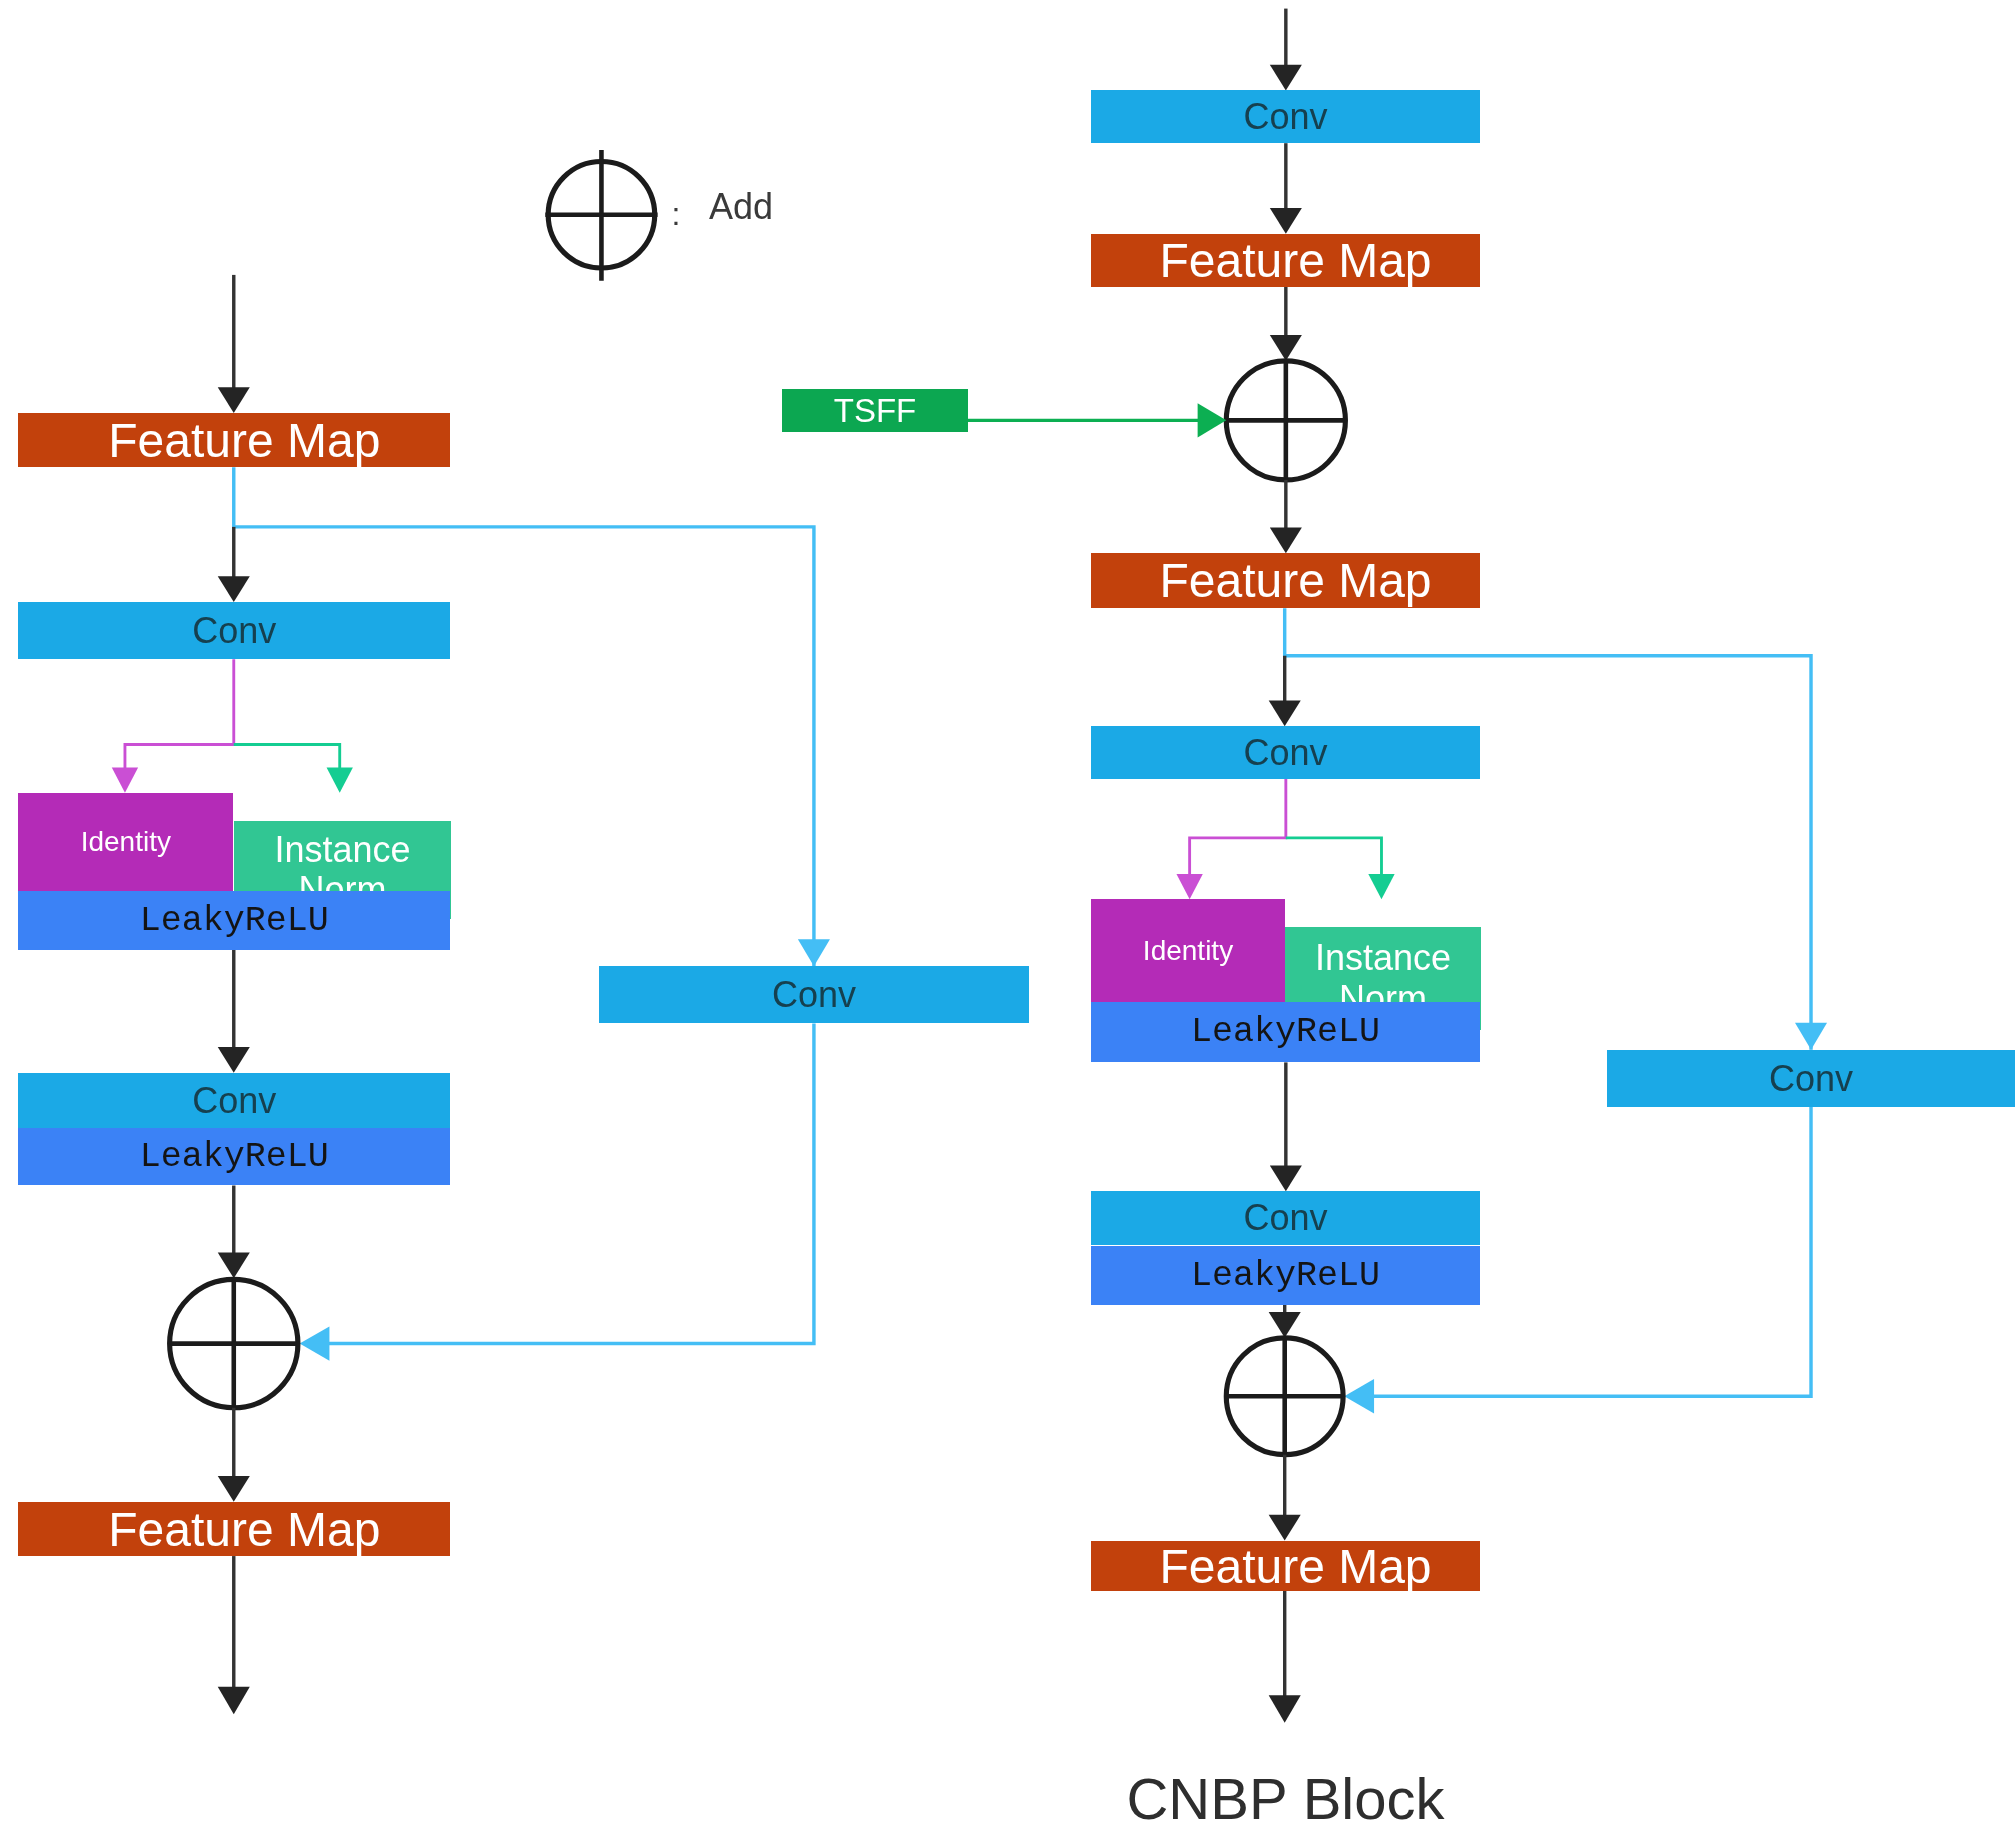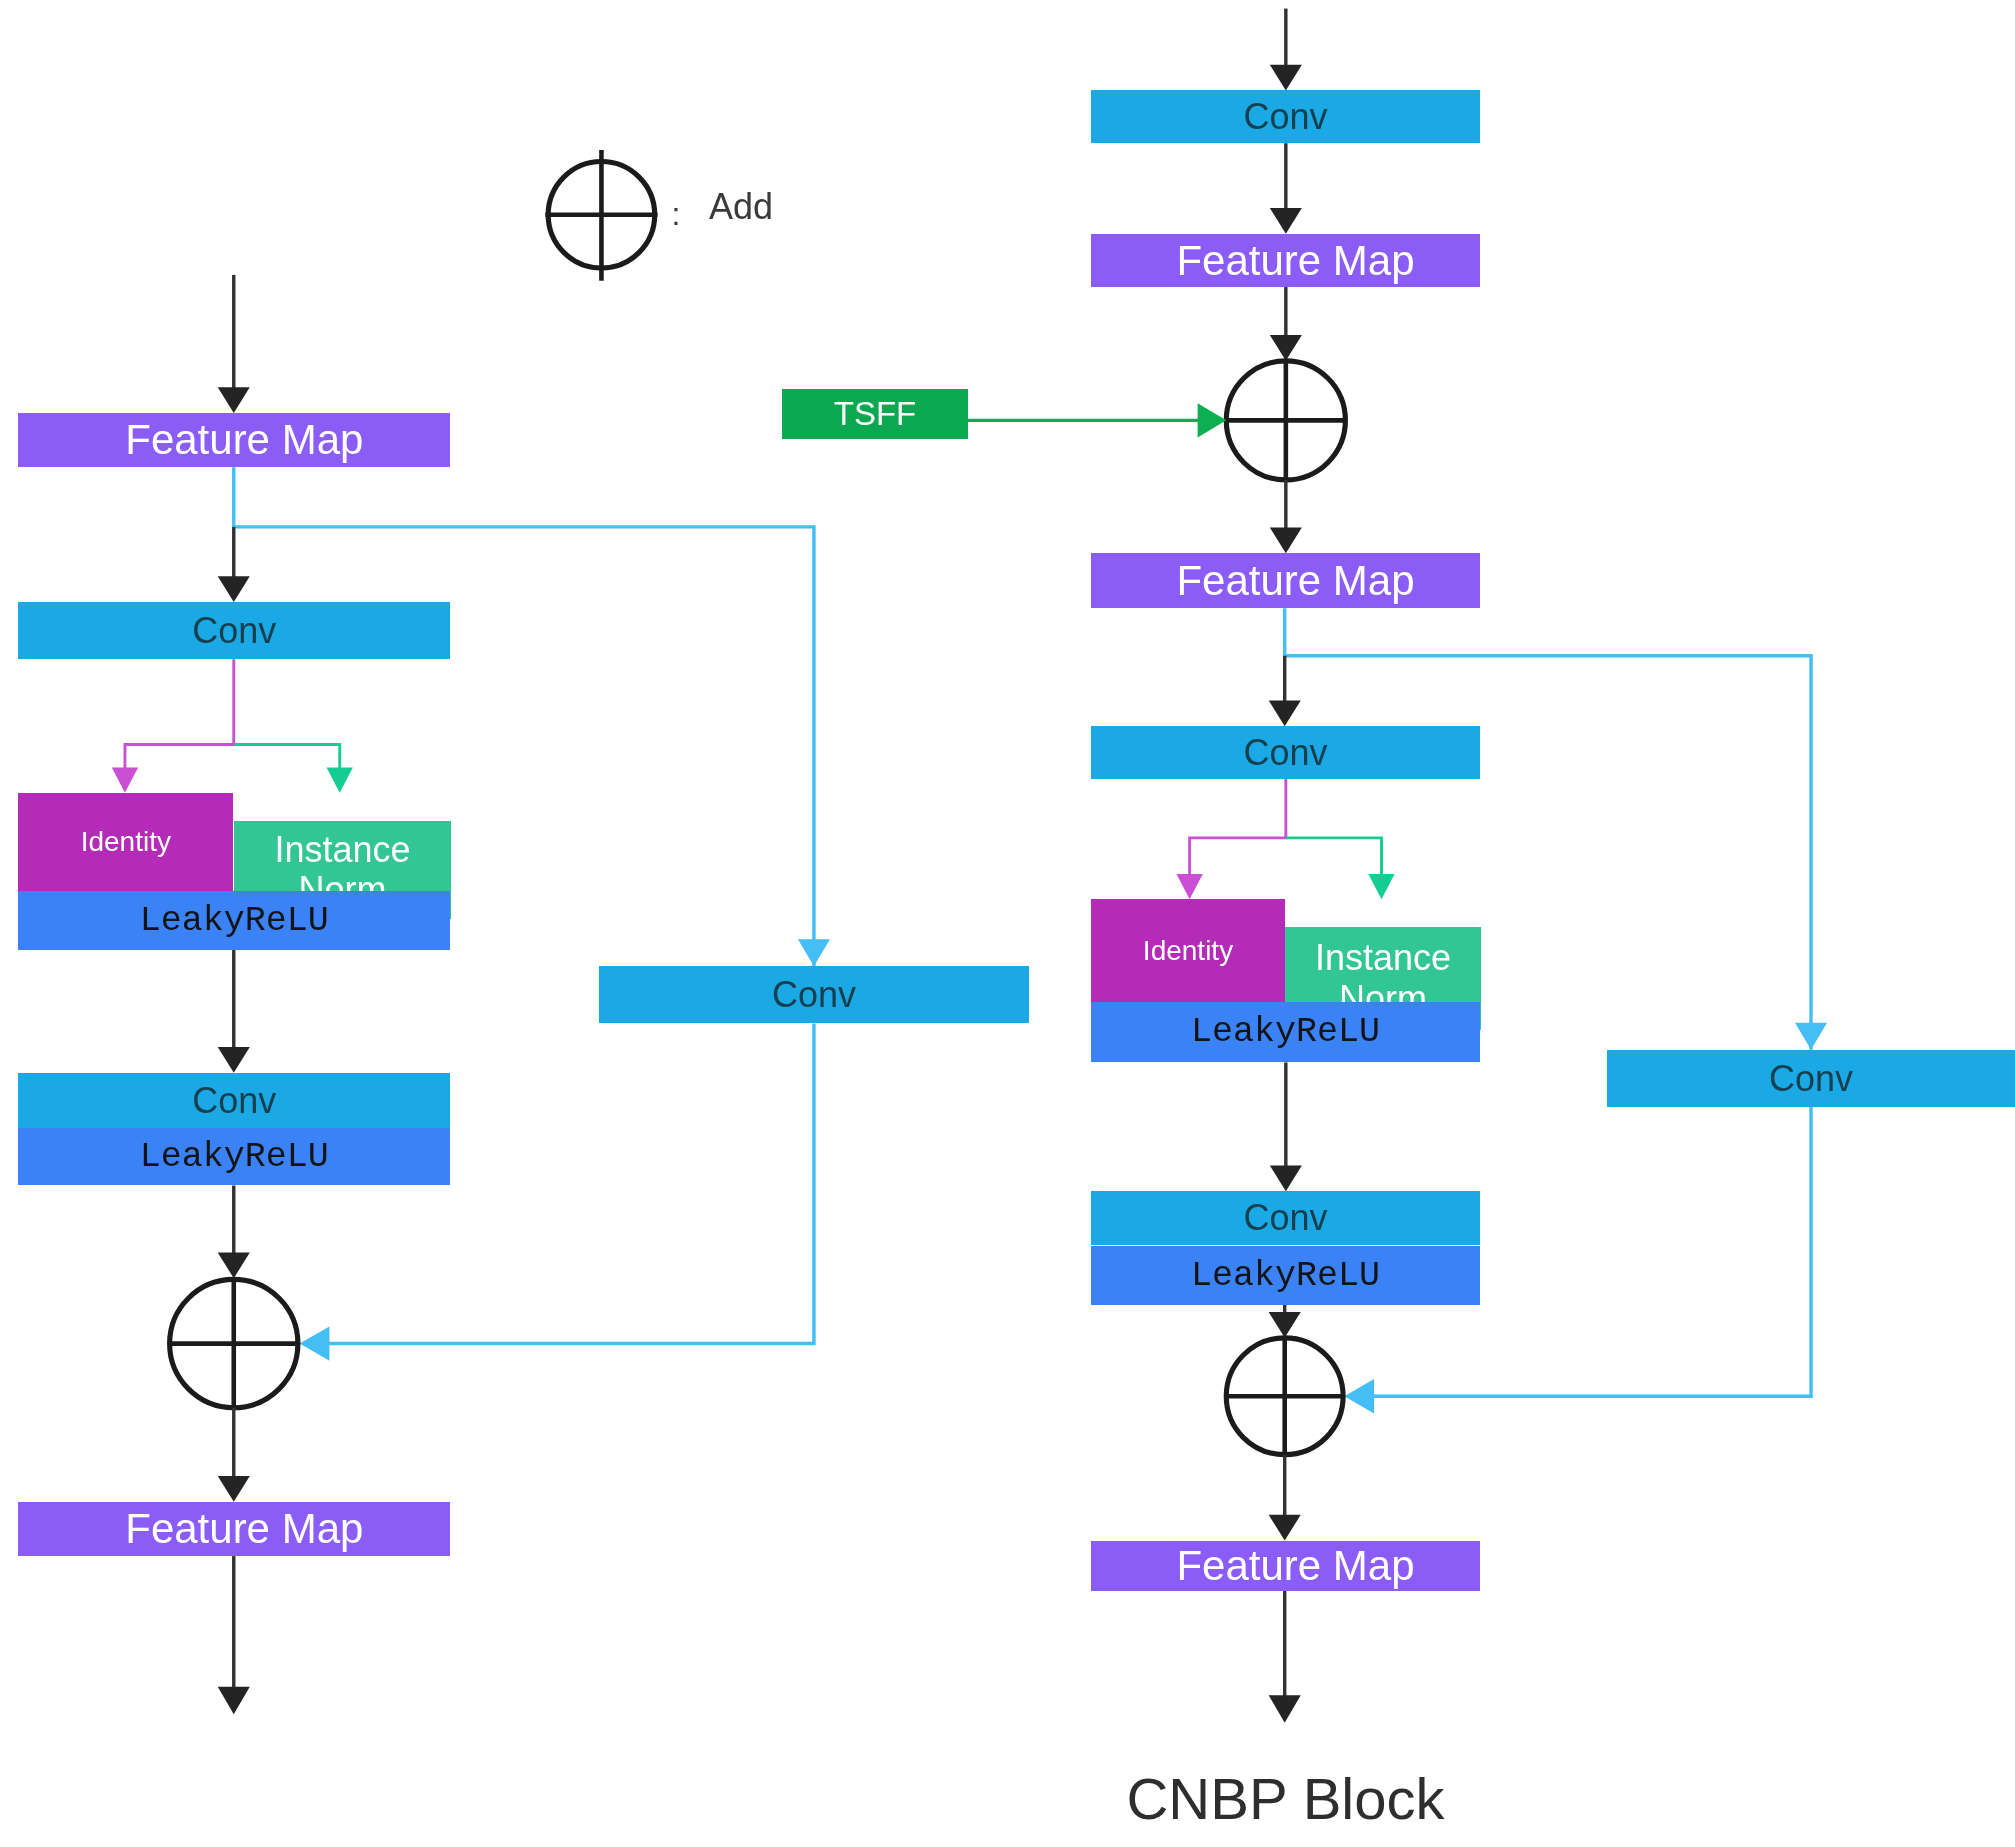--- a/index.html
+++ b/index.html
@@ -1,21 +1,21 @@
 <!DOCTYPE html>
 <html style="font-size:9.2px"><head>
 <meta charset="utf-8">
 <style>
   html,body{margin:0;padding:0;background:#ffffff;}
   #canvas{position:relative;width:2015px;height:1847px;background:#ffffff;overflow:hidden;
           font-family:"Liberation Sans", sans-serif;}
   #arrows{position:absolute;left:0;top:0;z-index:1;}
   .box{position:absolute;z-index:2;display:flex;align-items:center;justify-content:center;
        text-align:center;box-sizing:border-box;}
-  .fm{background:#8b5cf6;color:#ffffff;font-size:42px;padding-left:20px;}
+  .fm{background:#c2410c;color:#ffffff;font-size:48px;padding-left:20px;}
   .conv{background:#1BA9E6;color:#16404F;font-size:36px;}
   .identity{background:#B42BB7;color:#ffffff;font-size:28px;}
   .inorm{background:#31C693;color:#ffffff;font-size:36px;line-height:1.12;margin-top:28px;}
   .lrelu{background:#3b82f6;color:#141414;font-size:35px;font-family:Liberation Mono, monospace;}
   .tsff{background:#0CA751;color:#ffffff;font-size:33px;}
   .blocklabel{position:absolute;z-index:2;text-align:center;color:#2e2e2e;font-size:58px;}
   .legendtxt{position:absolute;z-index:2;color:#3a3a3a;}
 </style>
 </head>
 <body>
@@ -203,21 +203,21 @@
   </div>
 
   <div class="box conv" style="left:1091px;top:90px;width:389px;height:53px;">
     <span>Conv</span>
   </div>
 
   <div class="box fm" style="left:1091px;top:234px;width:389px;height:53px;">
     <span>Feature Map</span>
   </div>
 
-  <div class="box tsff" style="left:782px;top:389px;width:186px;height:50px;">
+  <div class="box tsff" style="left:782px;top:389px;width:186px;height:43px;">
     <span>TSFF</span>
   </div>
 
   <div class="box fm" style="left:1091px;top:553px;width:389px;height:55px;">
     <span>Feature Map</span>
   </div>
 
   <div class="box conv" style="left:1091px;top:726px;width:389px;height:53px;">
     <span>Conv</span>
   </div>

